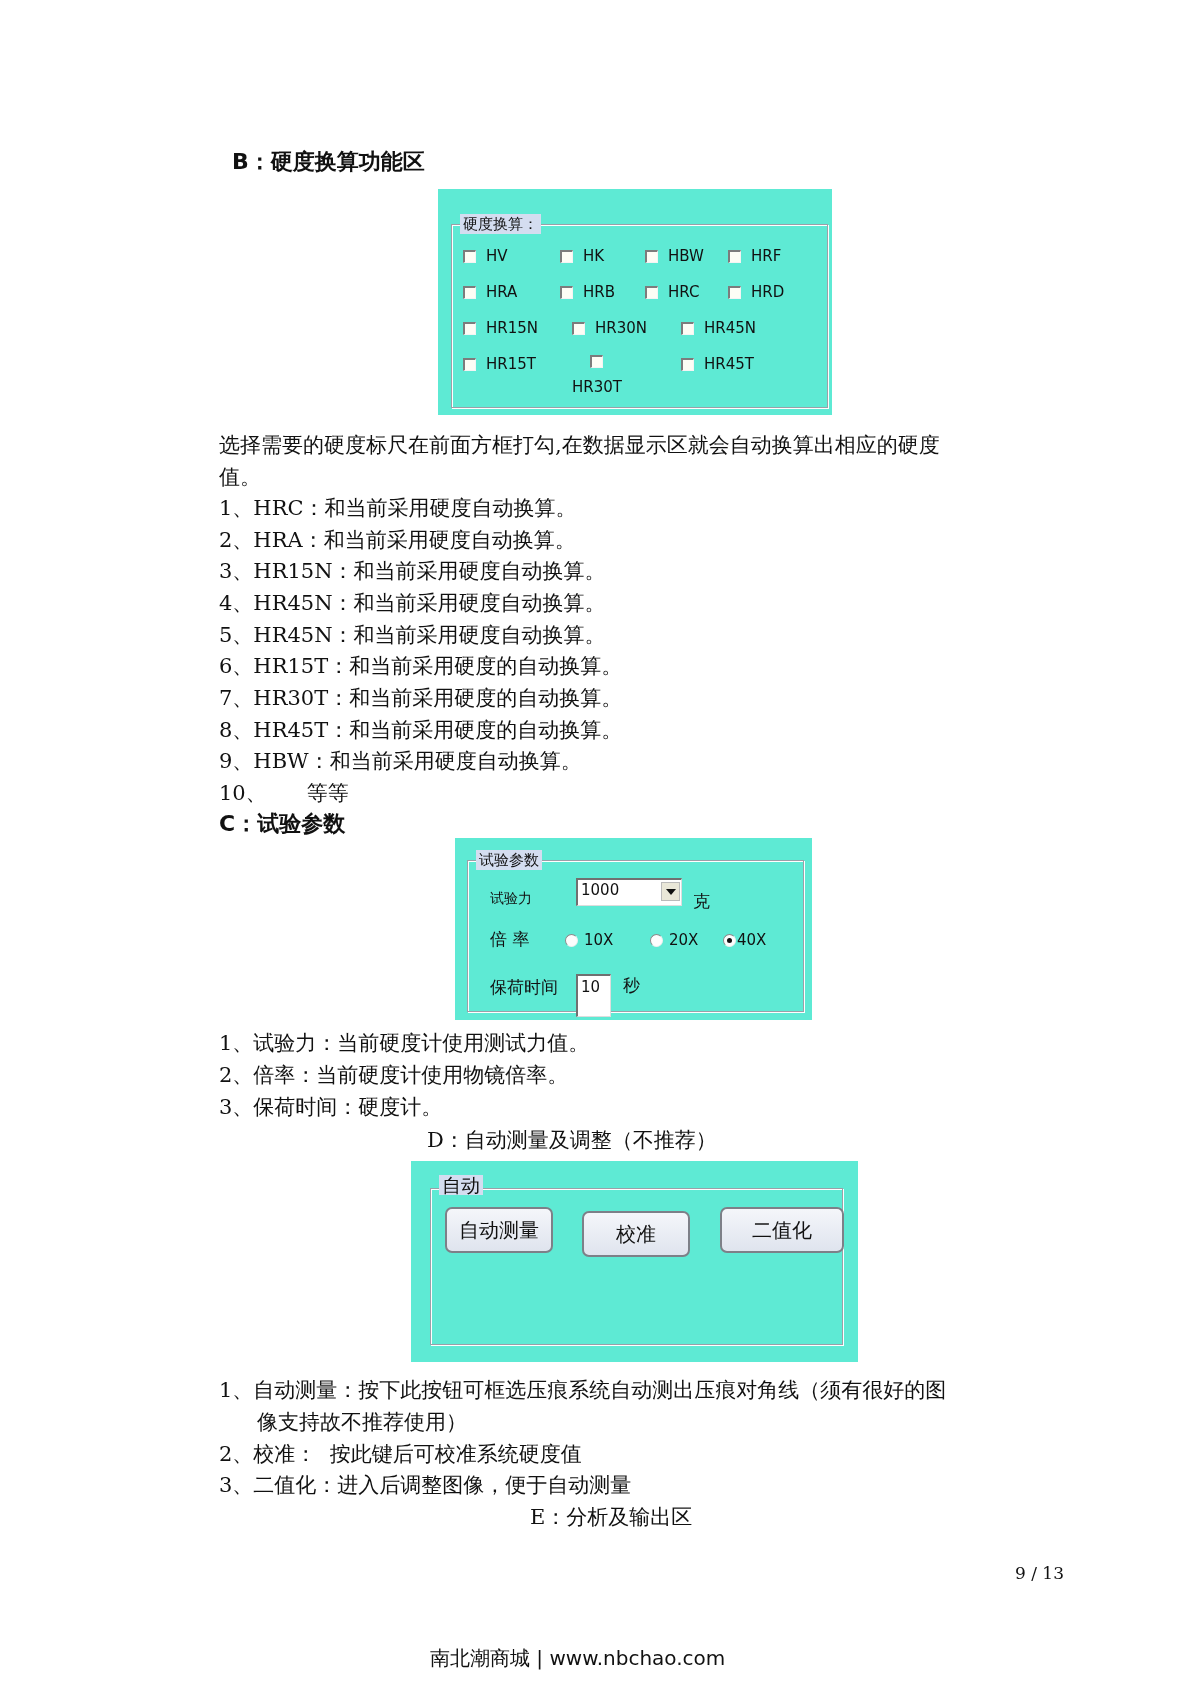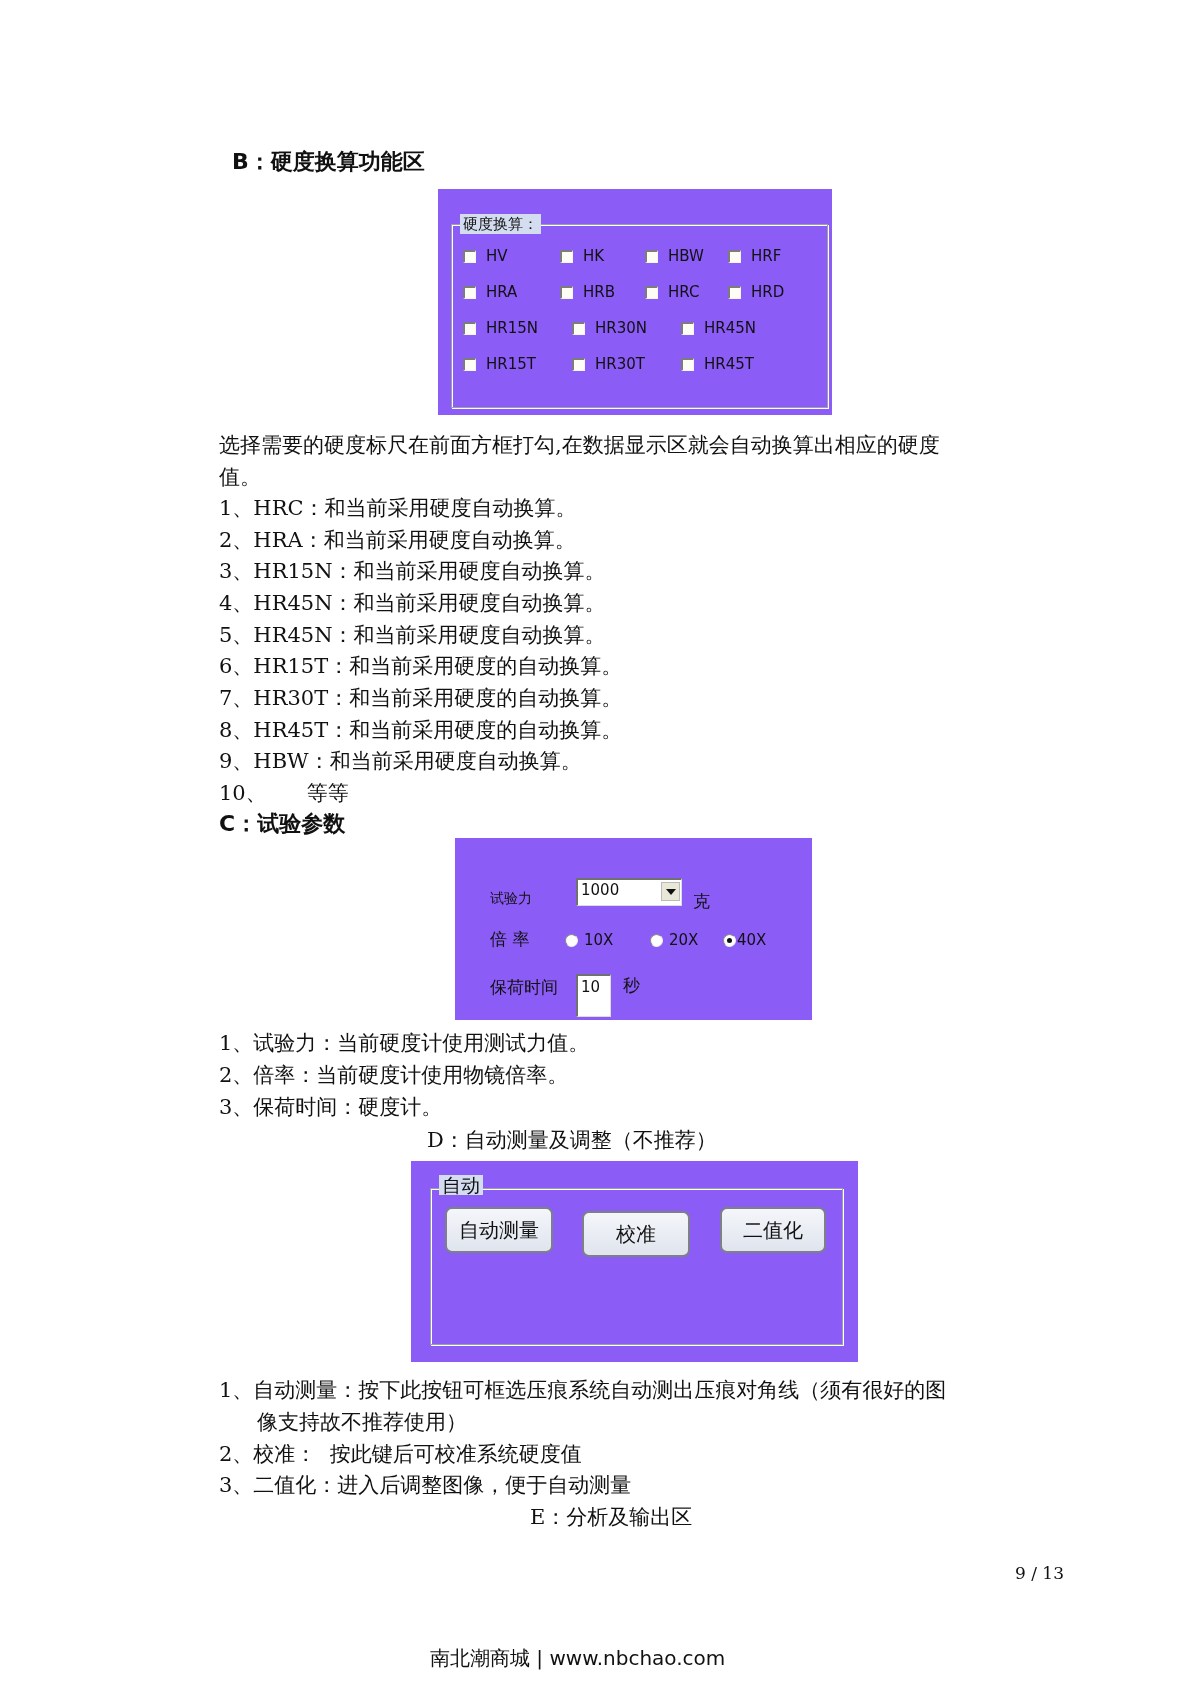--- a/index.html
+++ b/index.html
@@ -3,21 +3,21 @@
 <meta charset="utf-8">
 <style>
   html,body{margin:0;padding:0;background:#fff;}
   body{width:1200px;height:1697px;position:relative;overflow:hidden;
        font-family:"DejaVu Sans","Liberation Sans",sans-serif;color:#111;}
   .abs{position:absolute;}
   .line{position:absolute;left:219px;font-size:21px;line-height:28px;white-space:nowrap;
         font-family:"DejaVu Serif","Liberation Serif",serif;}
   .head{position:absolute;font-size:22px;line-height:28px;white-space:nowrap;font-weight:bold;
         font-family:"DejaVu Sans","Liberation Sans",sans-serif;}
-  .panel{position:absolute;background:#8b5cf6;}
+  .panel{position:absolute;background:#5eead4;}
   .group{position:absolute;border:1px solid #9aa0a8;box-shadow:1px 1px 0 #fff inset,1px 1px 0 #fff;}
   .legend{position:absolute;top:-11px;left:8px;background:#d4ddf0;padding:0 3px;font-size:15px;line-height:20px;
           font-family:"DejaVu Sans",sans-serif;}
   .ui{font-family:"DejaVu Sans",sans-serif;font-size:15px;color:#111;}
   .cb{position:absolute;display:flex;align-items:center;gap:10px;}
   .box{width:13px;height:13px;background:#fdfdf5;border-top:2px solid #7c7c7c;border-left:2px solid #7c7c7c;
        border-right:1px solid #f4f4f4;border-bottom:1px solid #f4f4f4;box-sizing:border-box;}
   .radio{width:13px;height:13px;border-radius:50%;background:#fdfdfd;border:1px solid #8a8a8a;
          border-right-color:#eee;border-bottom-color:#eee;box-sizing:border-box;position:relative;}
   .radio.on::after{content:"";position:absolute;left:3px;top:3px;width:5px;height:5px;border-radius:50%;background:#111;}
@@ -87,21 +87,21 @@
     </div>
   <div class="cb ui" style="left:243px;top:130px;">
       <span class="box"></span>
       <span>HR45N</span>
     </div>
 
   <div class="cb ui" style="left:25px;top:166px;">
       <span class="box"></span>
       <span>HR15T</span>
     </div>
-  <div class="cb ui" style="left:134px;top:166px;">
+  <div class="cb ui" style="left:134px;top:166px;flex-direction:column;">
       <span class="box"></span>
       <span>HR30T</span>
     </div>
   <div class="cb ui" style="left:243px;top:166px;">
       <span class="box"></span>
       <span>HR45T</span>
     </div>
 </div>
 
 <div class="line" style="top:431px;">选择需要的硬度标尺在前面方框打勾,在数据显示区就会自动换算出相应的硬度</div>
@@ -113,20 +113,23 @@
 <div class="line" style="top:621px;">5、HR45N：和当前采用硬度自动换算。</div>
 <div class="line" style="top:652px;text-align:right;">6、HR15T：和当前采用硬度的自动换算。</div>
 <div class="line" style="top:684px;">7、HR30T：和当前采用硬度的自动换算。</div>
 <div class="line" style="top:716px;">8、HR45T：和当前采用硬度的自动换算。</div>
 <div class="line" style="top:747px;">9、HBW：和当前采用硬度自动换算。</div>
 <div class="line" style="top:779px;white-space:pre;">10、      等等</div>
 
 <div class="head" style="left:219px;top:810px;">C：试验参数</div>
 
 <div class="panel" style="left:455px;top:838px;width:357px;height:182px;">
+  <div class="group" style="left:12px;top:22px;width:335px;height:150px;">
+    <div class="legend">试验参数</div>
+  </div>
   <span class="abs ui" style="left:35px;top:52px;font-size:14px;">试验力</span>
   <div class="select ui" style="left:121px;top:40px;width:106px;height:28px;">
     <span class="val">1000</span>
     <span class="arrow"></span>
   </div>
   <span class="abs ui" style="left:238px;top:52px;font-size:17px;">克</span>
 
   <span class="abs ui" style="left:35px;top:90px;font-size:17px;">倍 率</span>
   <div class="cb ui" style="left:110px;top:93px;gap:6px;">
       <span class="radio"></span>
@@ -151,21 +154,21 @@
 <div class="line" style="top:1093px;">3、保荷时间：硬度计。</div>
 
 <div class="line" style="left:427px;top:1126px;">D：自动测量及调整（不推荐）</div>
 
 <div class="panel" style="left:411px;top:1161px;width:447px;height:201px;text-align:right;">
   <div class="group" style="left:19px;top:27px;width:411px;height:155px;">
     <div class="legend" style="font-size:19px;top:-14px;">自动</div>
   </div>
   <div class="btn" style="left:34px;top:46px;width:108px;height:46px;">自动测量</div>
   <div class="btn" style="left:171px;top:50px;width:108px;height:46px;">校准</div>
-  <div class="btn" style="left:309px;top:46px;width:106px;height:46px;">二值化</div>
+  <div class="btn" style="left:309px;top:46px;width:124px;height:46px;">二值化</div>
 </div>
 
 <div class="line" style="top:1376px;">1、自动测量：按下此按钮可框选压痕系统自动测出压痕对角线（须有很好的图</div>
 <div class="line" style="left:257px;top:1408px;">像支持故不推荐使用）</div>
 <div class="line" style="top:1440px;white-space:pre;">2、校准：  按此键后可校准系统硬度值</div>
 <div class="line" style="top:1471px;">3、二值化：进入后调整图像，便于自动测量</div>
 
 <div class="line" style="left:530px;top:1503px;">E：分析及输出区</div>
 
 <div class="abs" style="left:1015px;top:1563px;font-size:17px;font-family:'DejaVu Serif',serif;">9 / 13</div>

